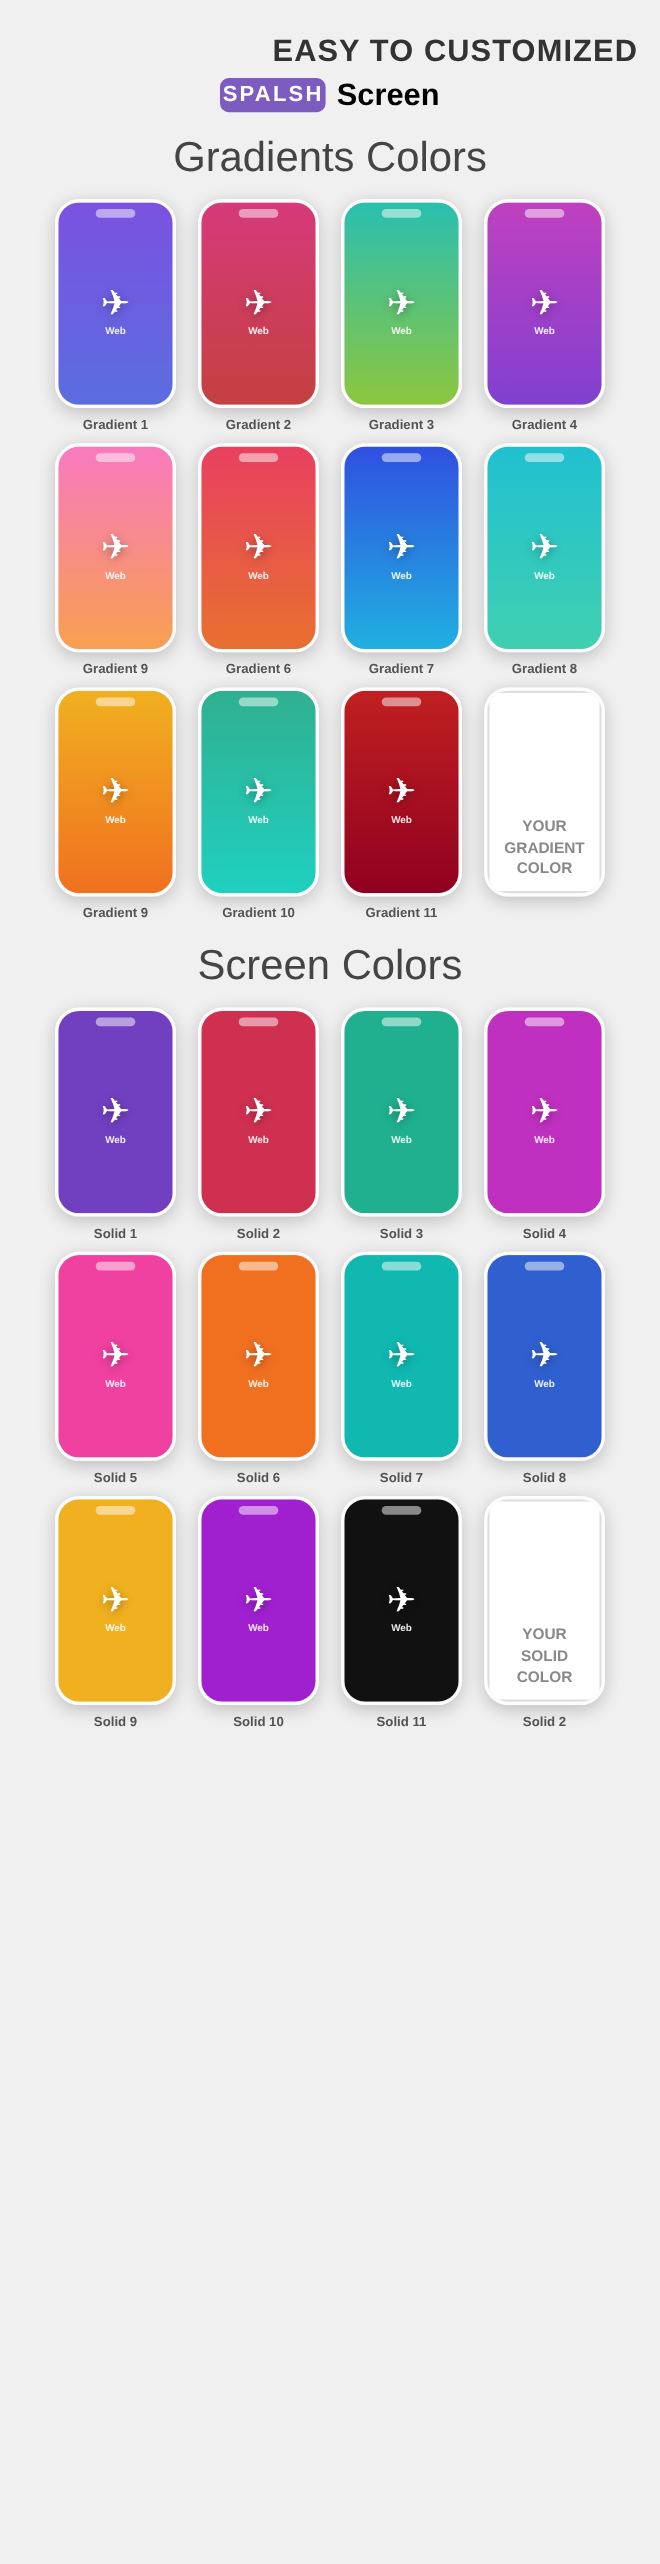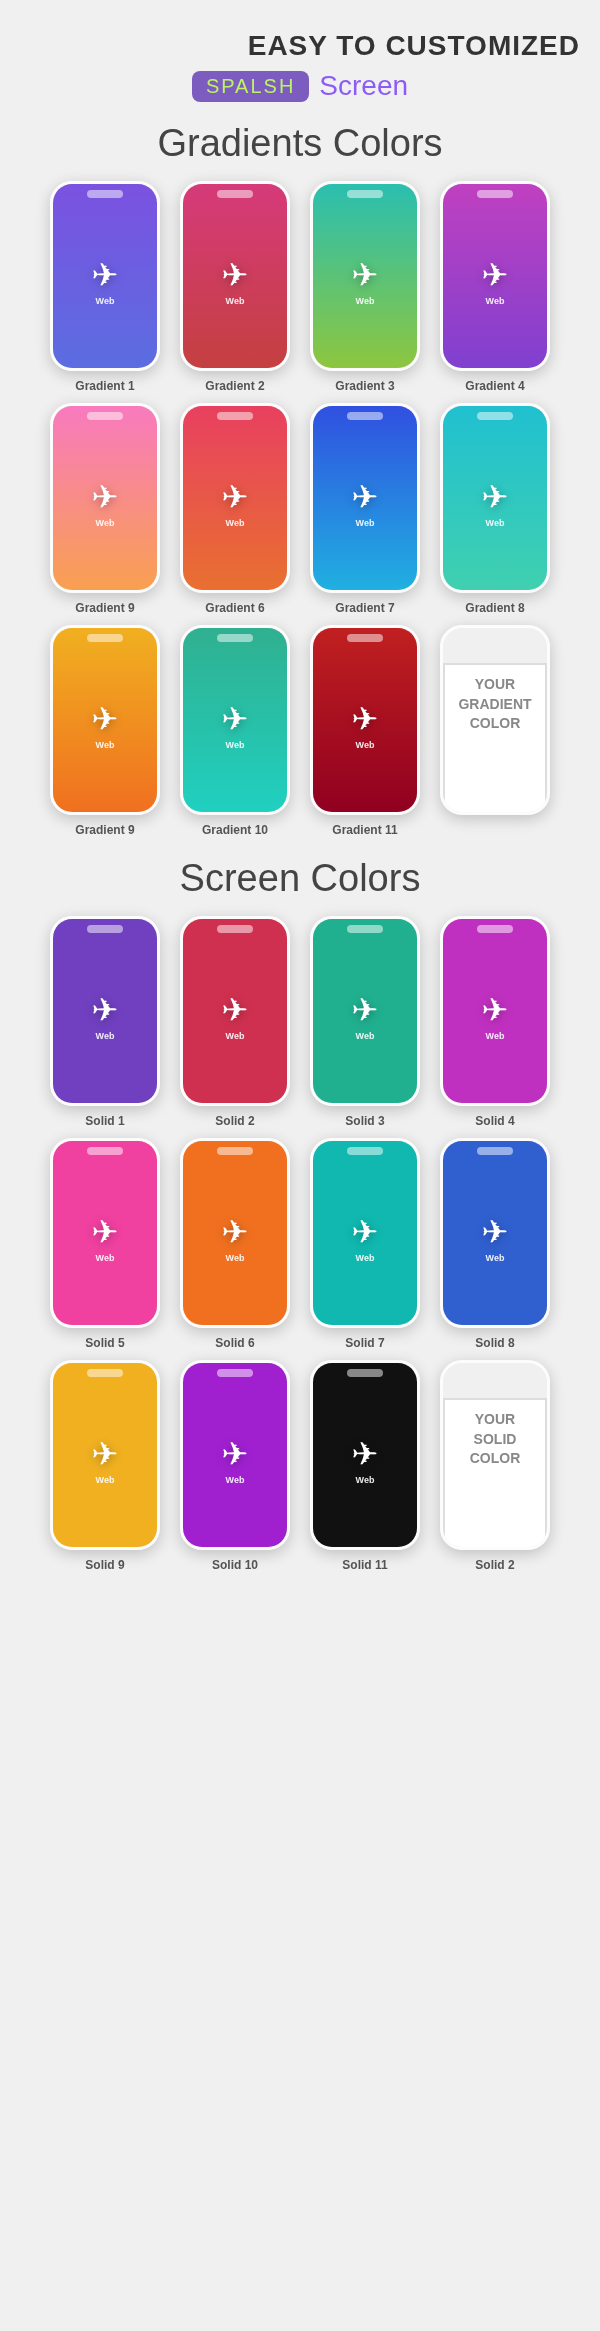--- a/index.html
+++ b/index.html
@@ -26,31 +26,31 @@
       text-align: right;
     }
     .header-bottom {
       display: flex;
       align-items: center;
       justify-content: center;
       gap: 10px;
     }
     .spalsh-badge {
       background: #7c5cbf;
-      color: #bef264;
-      font-weight: 400;
+      color: #ffffff;
+      font-weight: 700;
       font-size: 20px;
-      padding: 4px 14px;
+      padding: 4px 2px;
       border-radius: 8px;
       letter-spacing: 2px;
     }
     .screen-text {
       font-size: 28px;
-      font-weight: 400;
-      color: #8b5cf6;
+      font-weight: 700;
+      color: #000000;
     }
     .section-title {
       text-align: center;
       font-size: 38px;
       font-weight: 300;
       color: #444;
       margin: 20px 0 16px;
     }
     .phones-grid {
       display: flex;
@@ -120,28 +120,27 @@
       font-size: 12px;
       font-weight: 700;
       color: #555;
       text-align: left;
     }
     .placeholder-phone {
       background: #fff;
       border: 2px solid #ddd;
       display: flex;
       align-items: center;
-      justify-content: flex-start;
+      justify-content: flex-end;
       text-align: center;
       font-size: 16px;
       font-weight: 700;
       color: #888;
       line-height: 1.3;
       padding: 10px;
-      margin-top: 35px;
     }
     .row-group {
       margin-bottom: 6px;
     }
 
     
     .g1 { background: linear-gradient(180deg, #7b52e0 0%, #5b6de0 100%); }
     .g2 { background: linear-gradient(180deg, #d63a7a 0%, #c44040 100%); }
     .g3 { background: linear-gradient(180deg, #2abfb0 0%, #8dc63f 100%); }
     .g4 { background: linear-gradient(180deg, #c040c0 0%, #8040d0 100%); }

